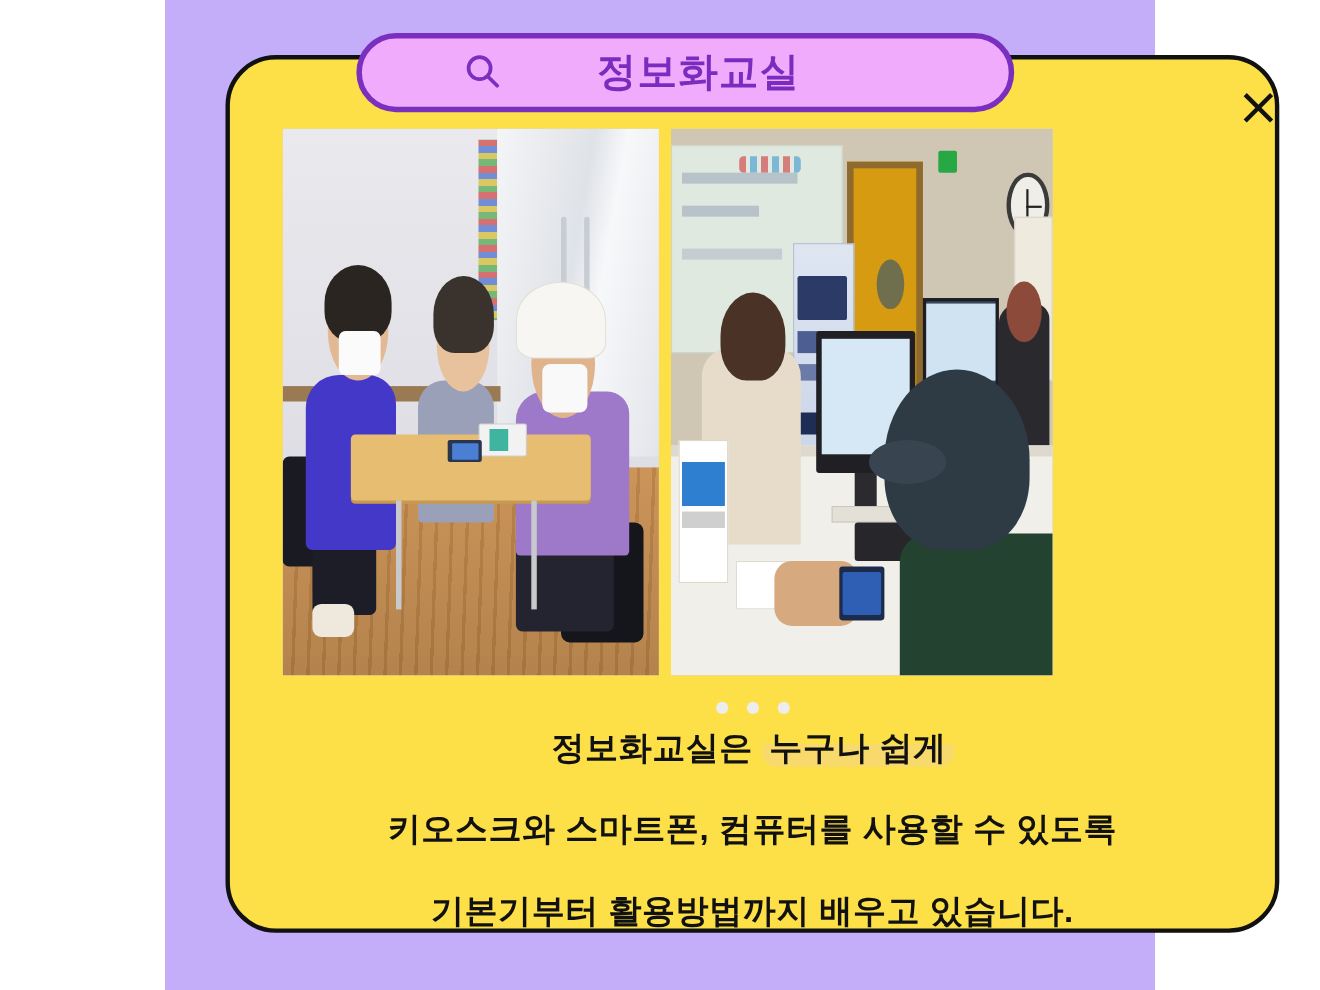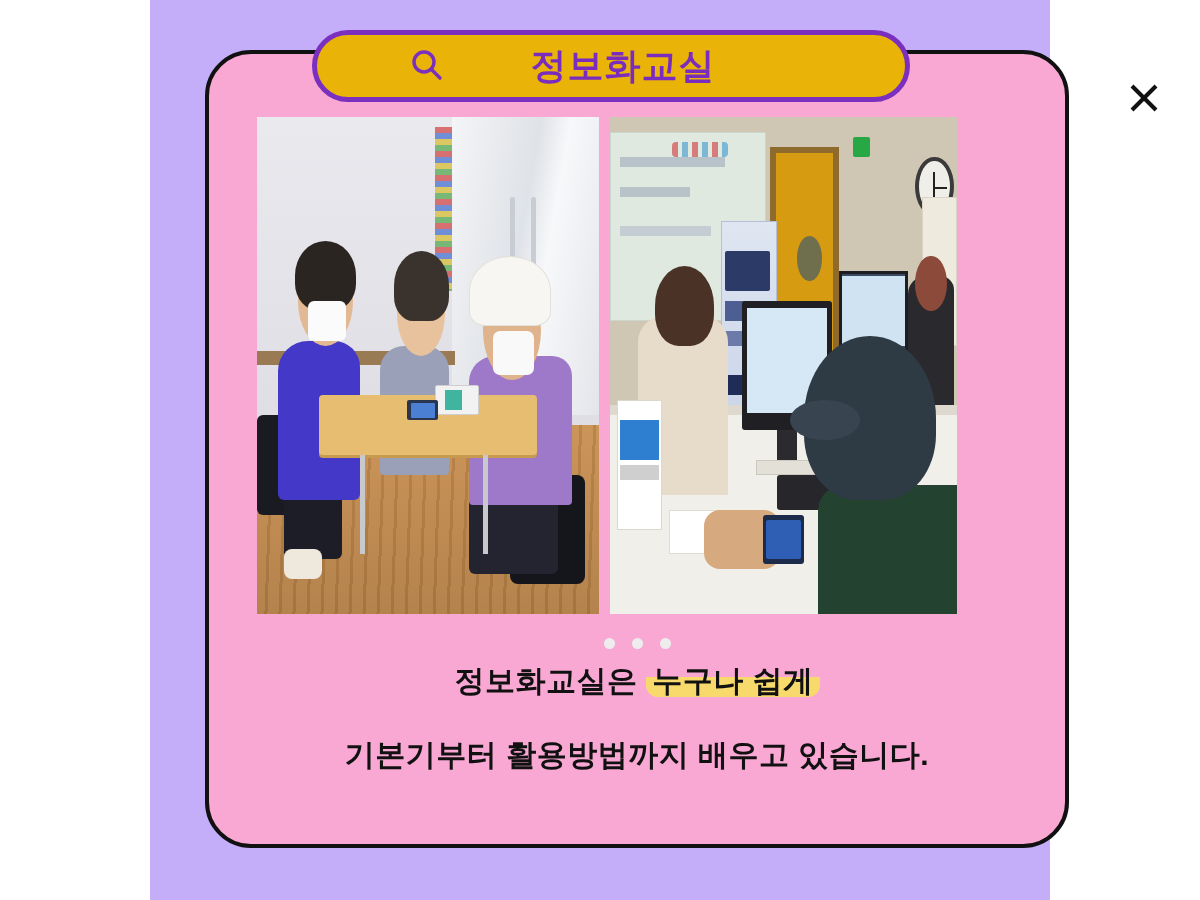--- a/index.html
+++ b/index.html
@@ -13,30 +13,30 @@
   #screen { position: relative; width: 1200px; height: 900px; background: #ffffff; }
 
   
   #bg-panel {
     position: absolute; left: 150px; top: 0; width: 900px; height: 900px;
     background: #C4AEFA;
   }
 
   
   #card {
-    position: absolute; left: 205px; top: 50px; width: 864px; height: 798px;
-    background: #f9a8d4;
+    position: absolute; left: 205px; top: 50px; width: 958px; height: 798px;
+    background: #fde047;
     border: 4px solid #111111;
     border-radius: 46px;
   }
 
   
   #search-pill {
-    position: absolute; left: 312px; top: 30px; width: 598px; height: 72px;
-    background: #eab308;
+    position: absolute; left: 324px; top: 30px; width: 598px; height: 72px;
+    background: #f0abfc;
     border: 5px solid #7B2FBE;
     border-radius: 36px;
     display: flex; align-items: center;
     z-index: 5;
   }
   #search-icon {
     position: absolute; left: 92px; top: 50%; transform: translateY(-50%);
     width: 36px; height: 36px;
   }
   #pill-title {
@@ -270,20 +270,21 @@
     <div id="dots">
       <span class="dot"></span>
       <span class="dot"></span>
       <span class="dot"></span>
     </div>
 
     <div id="caption">
       <div class="cap-line">
         <span>정보화교실은 </span><span class="hl">누구나 쉽게</span>
       </div>
+      <div class="cap-line">키오스크와 스마트폰, 컴퓨터를 사용할 수 있도록</div>
       <div class="cap-line">기본기부터 활용방법까지 배우고 있습니다.</div>
     </div>
 
   </div>
 
   <div id="close-btn">
     <svg width="36" height="36" viewBox="0 0 36 36">
       <line x1="6" y1="6" x2="30" y2="30" stroke="#111111" stroke-width="4" stroke-linecap="butt"></line>
       <line x1="30" y1="6" x2="6" y2="30" stroke="#111111" stroke-width="4" stroke-linecap="butt"></line>
     </svg>

